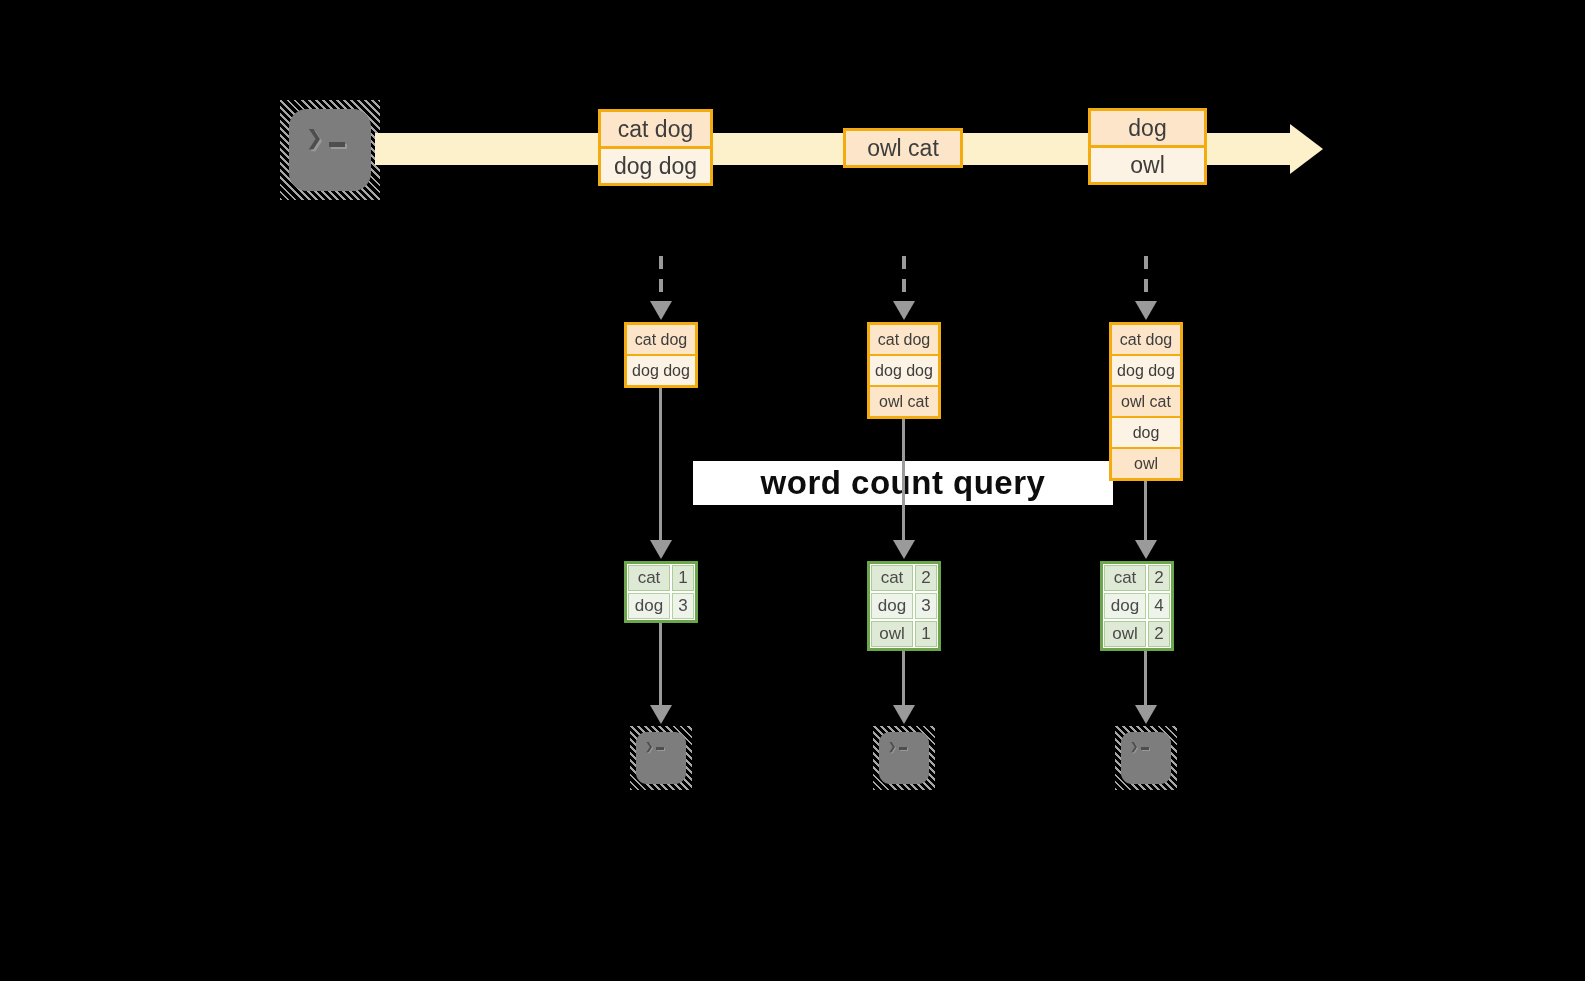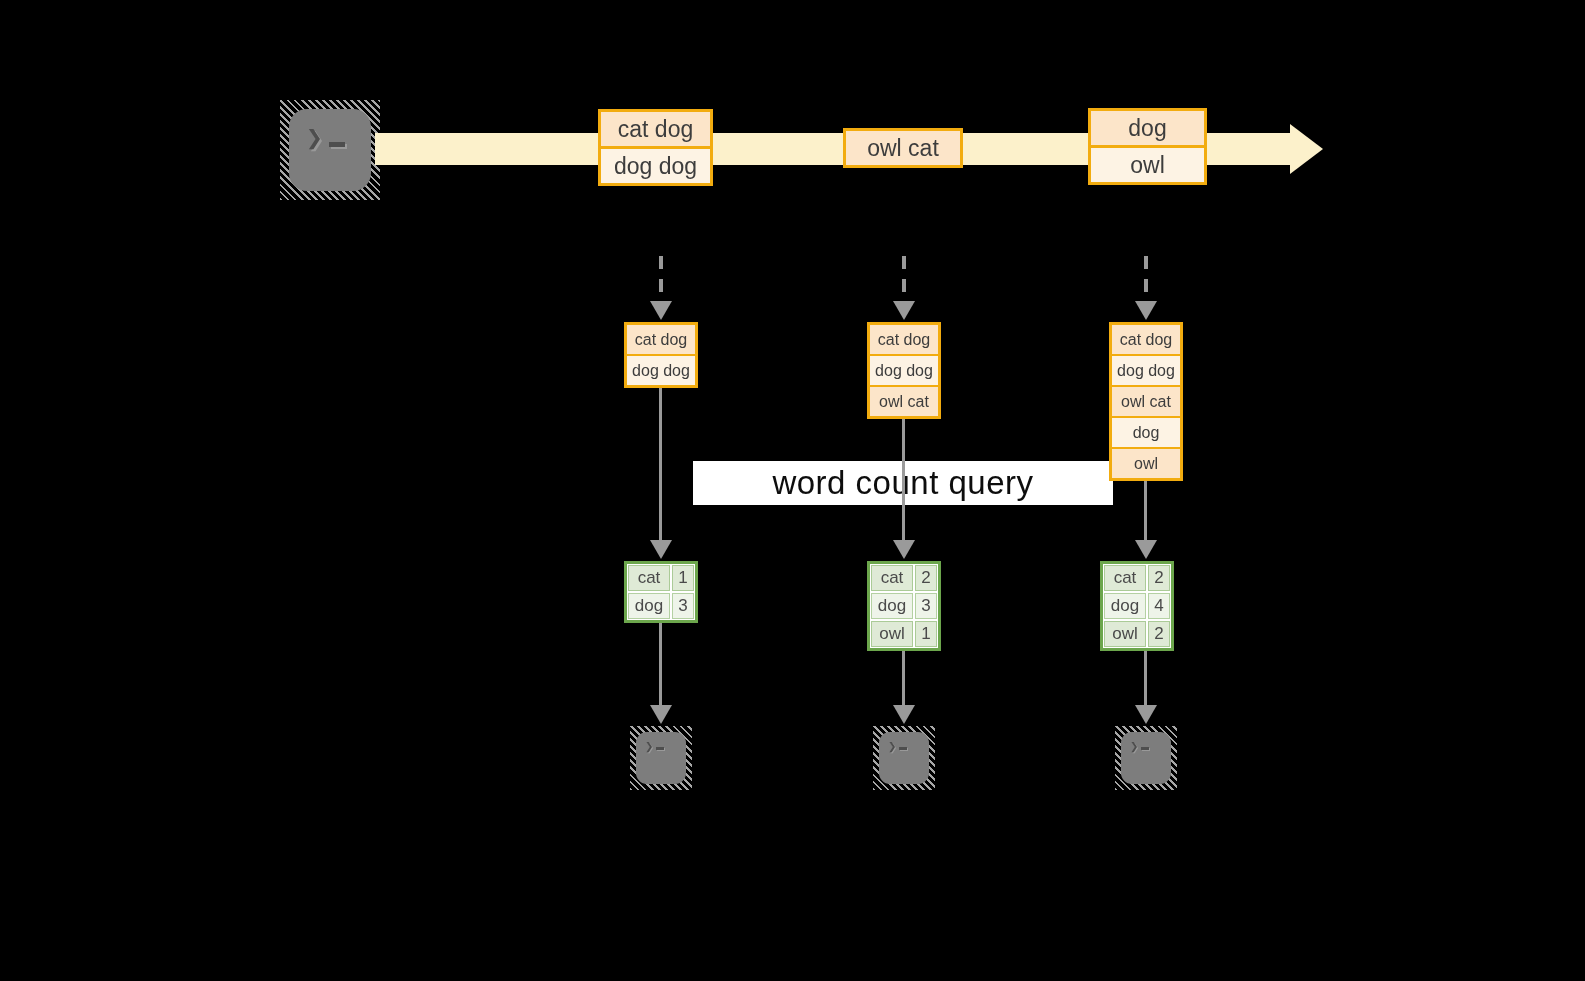--- a/index.html
+++ b/index.html
@@ -48,21 +48,21 @@
   .dashline{position:absolute;width:4px;
     background:repeating-linear-gradient(to bottom, var(--gray) 0 13px, rgba(0,0,0,0) 13px 23px);z-index:3;}
   .sline{position:absolute;width:3px;background:var(--gray);z-index:3;}
   .ahead{position:absolute;width:0;height:0;z-index:3;
     border-left:11px solid transparent;border-right:11px solid transparent;
     border-top:19px solid var(--gray);}
 
   
   .banner{position:absolute;left:693px;top:461px;width:420px;height:44px;background:var(--banner);
     z-index:1;display:flex;align-items:center;justify-content:center;
-    font-size:33px;font-weight:400;color:#0d0d0d;letter-spacing:.5px;}
+    font-size:33px;font-weight:700;color:#0d0d0d;letter-spacing:.5px;}
 
   
   .gtable{position:absolute;background:#fff;border:3px solid var(--green);
     padding:1px;display:grid;grid-template-columns:42px 22px;gap:2px;z-index:2;}
   .gcell{height:26px;line-height:26px;text-align:center;font-size:17px;color:#4a4a4a;
     box-shadow:inset 0 0 0 1px rgba(108,166,76,.45);}
   .g1{background:var(--green-f);} .g2{background:var(--green-fl);}
 </style>
 </head>
 <body>

